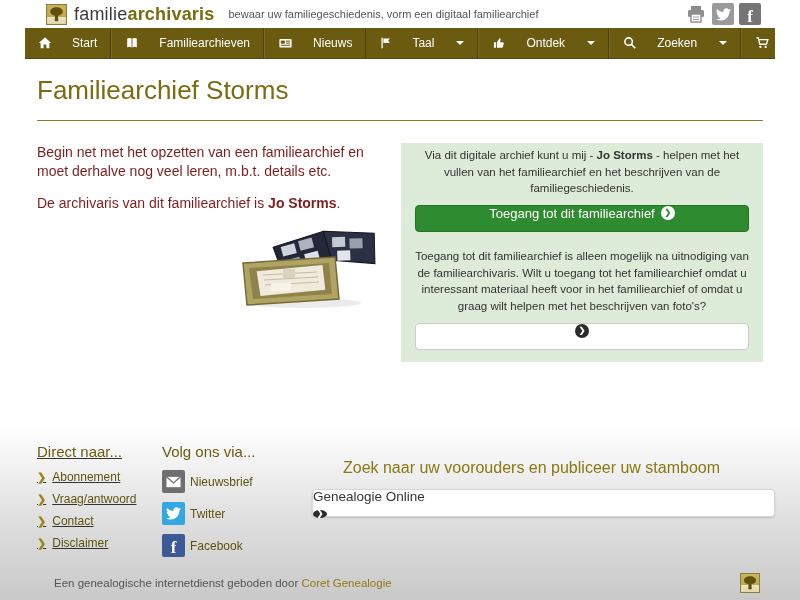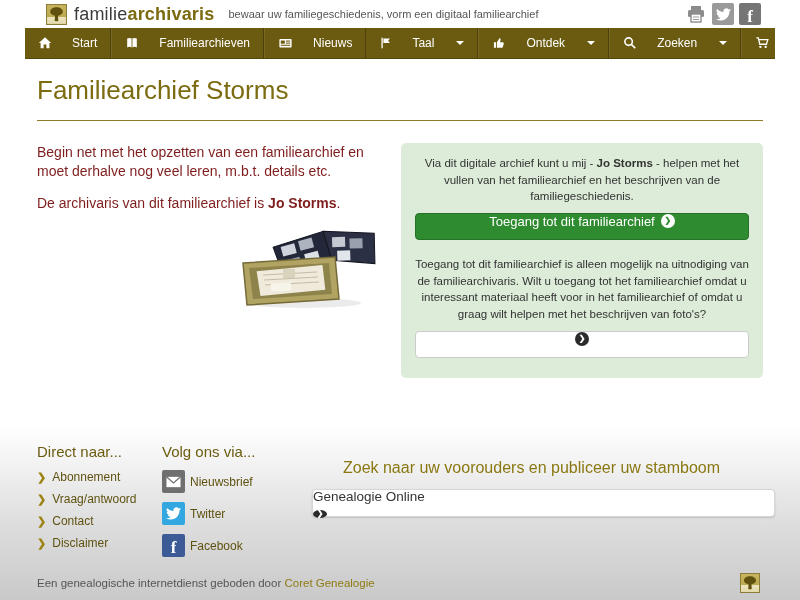--- a/index.html
+++ b/index.html
@@ -30,45 +30,45 @@
   .nav-ic { flex:0 0 auto; display:block; }
   
   main { flex:1 1 auto; margin:0 25px; padding:0 12px; background:#fff; }
   h1 { font-size:26px; font-weight:normal; color:#7c6b10; margin-top:16px; }
   .rule { border:none; border-top:1px solid #8d7c27; margin-top:14px; }
   .content-row { display:flex; margin-top:22px; gap:14px; }
   .left-col { flex:1 1 auto; max-width:372px; }
   .left-col p { font-size:14px; line-height:1.38; color:#7f1d1d; margin-bottom:12px; }
   .photo-wrap { display:flex; justify-content:flex-end; padding-right:4px; margin-top:-4px; }
   
-  .panel { flex:0 0 362px; background:#dcecd8; border-radius:5px; padding:12px 14px; }
+  .panel { flex:0 0 362px; background:#dcecd8; border-radius:0; padding:4px 14px; }
   .panel p { font-size:11.5px; line-height:1.45; text-align:center; color:#333; }
   .btn { display:flex; align-items:flex-start; justify-content:center; gap:6px; width:100%; height:27px; border-radius:4px; font-size:13px; cursor:pointer; margin:8px 0; }
   .btn-green { background:#2f8b2f; border:1px solid #267126; color:#fff; }
   .btn-white { background:#fff; border:1px solid #ccc; color:#333; }
   .circ { width:14px; height:14px; border-radius:50%; display:inline-flex; align-items:center; justify-content:center; font-size:8px; font-weight:bold; line-height:1; }
   .circ-on-green { background:#fff; color:#2f8b2f; }
   .circ-dark { background:#2b2b2b; color:#fff; }
   .panel .gap { height:8px; }
   
   footer { flex:0 0 155px; background:linear-gradient(#ffffff, #dedede 55%, #c9c9c9); padding:16px 37px 0 37px; display:flex; flex-direction:column; }
   .foot-cols { display:flex; flex:1 1 auto; }
-  .fcol1 { width:125px; flex:0 0 auto; }
+  .fcol1 { width:125px; flex:0 0 auto;text-decoration:underline; }
   .fcol2 { width:128px; flex:0 0 auto; }
   .fcol3 { flex:1 1 auto; padding-left:10px; }
   .fhead { font-size:15px; color:#6b5c10; margin-bottom:10px; }
   .flink { display:flex; align-items:center; gap:6px; font-size:12px; color:#5f5210; margin-bottom:8px; cursor:pointer; }
   .flink .chev { color:#9b8414; font-weight:bold; font-size:11px; }
   .social-row { display:flex; align-items:center; gap:5px; margin-bottom:9px; cursor:pointer; }
   .social-sq { width:23px; height:23px; border-radius:2px; display:flex; align-items:center; justify-content:center; color:#fff; }
   .sq-news { background:#6f6f6f; } .sq-tw { background:#32a7e0; } .sq-fb { background:#3b5a96; }
   .social-label { font-size:12px; color:#5f5210; }
   .promo-head { font-size:16px; color:#8a7812; text-align:center; margin:16px 0 12px 0; }
   .btn-promo { height:28px; font-size:13.5px; margin:12px; box-shadow:0 1px 2px rgba(0,0,0,.15); border:1px solid #d6d6d6;flex-direction:column; }
-  .foot-bottom { height:34px; display:flex; align-items:center; justify-content:space-between; }
+  .foot-bottom { height:34px; display:flex; align-items:center; justify-content:space-between;margin-left:17px; }
   .credit { font-size:11.5px; color:#555; }
   .credit a { color:#8f7a14; text-decoration:none; cursor:pointer; }
   .foot-logo { width:20px; height:20px; margin-right:3px; }
 </style>
 </head>
 <body>
 
 <svg width="0" height="0" style="position:absolute">
   <defs>
     <linearGradient id="treebg" x1="0" y1="0" x2="0" y2="1">

